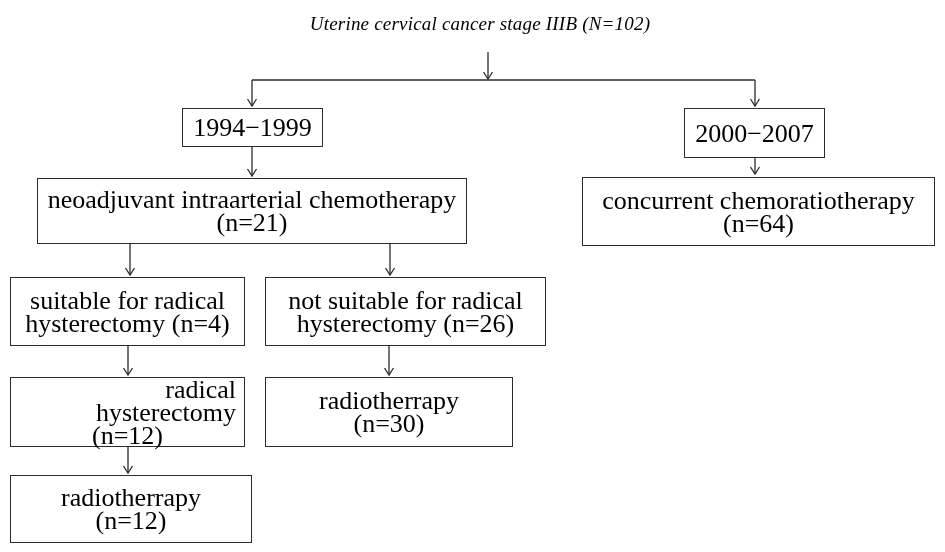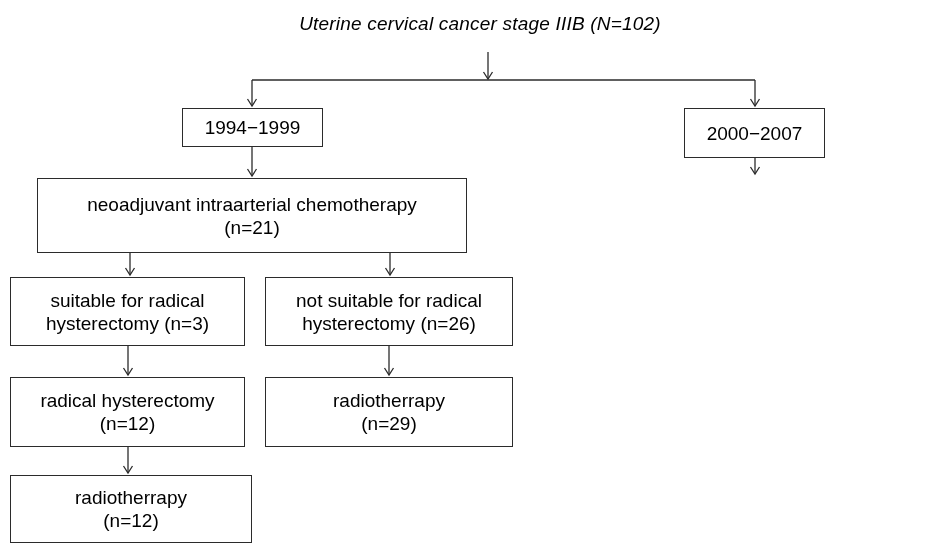--- a/index.html
+++ b/index.html
@@ -5,21 +5,21 @@
   html, body {
     margin: 0;
     padding: 0;
     background: #ffffff;
   }
   .canvas {
     position: relative;
     width: 945px;
     height: 552px;
     background: #ffffff;
-    font-family: Liberation Sans, sans-serif;
+    font-family: Liberation Serif, serif;
     color: #000000;
     overflow: hidden;
   }
   .diagram-title {
     position: absolute;
     left: 15px;
     right: 0;
     top: 13px;
     text-align: center;
     font-size: 19px;
@@ -36,21 +36,21 @@
   .node {
     position: absolute;
     box-sizing: border-box;
     border: 1.5px solid #2b2b2b;
     background: #ffffff;
     display: flex;
     flex-direction: column;
     align-items: center;
     justify-content: center;
     text-align: center;
-    font-size: 19px;
+    font-size: 26px;
     line-height: 23px;
     padding: 2px 8px;
   }
   .node span { display: block; }
 </style>
 </head>
 <body>
 
 <div class="canvas">
 
@@ -85,42 +85,46 @@
   </svg>
 
   <div class="node" style="left:182px; top:108px; width:141px; height:39px;">
     <span>1994−1999</span>
   </div>
 
   <div class="node" style="left:684px; top:108px; width:141px; height:50px;">
     <span>2000−2007</span>
   </div>
 
-  <div class="node" style="left:37px; top:178px; width:430px; height:75px;">
+  <div class="node" style="left:37px; top:178px; width:430px; height:66px;">
     <span>neoadjuvant intraarterial chemotherapy</span>
     <span>(n=21)</span>
   </div>
 
+  <div class="node" style="left:582px; top:177px; width:353px; height:69px;">
+    <span>concurrent chemoratiotherapy</span>
+    <span>(n=64)</span>
+  </div>
 
   <div class="node" style="left:10px; top:277px; width:235px; height:69px;">
-    <span>suitable for radical hysterectomy (n=3)</span>
+    <span>suitable for radical hysterectomy (n=4)</span>
   </div>
 
-  <div class="node" style="left:265px; top:277px; width:248px; height:69px;">
+  <div class="node" style="left:265px; top:277px; width:281px; height:69px;">
     <span>not suitable for radical hysterectomy (n=26)</span>
   </div>
 
   <div class="node" style="left:10px; top:377px; width:235px; height:70px;text-align:right;">
     <span>radical hysterectomy</span>
     <span>(n=12)</span>
   </div>
 
   <div class="node" style="left:265px; top:377px; width:248px; height:70px;">
     <span>radiotherrapy</span>
-    <span>(n=29)</span>
+    <span>(n=30)</span>
   </div>
 
   <div class="node" style="left:10px; top:475px; width:242px; height:68px;">
     <span>radiotherrapy</span>
     <span>(n=12)</span>
   </div>
 
 </div>
 
 </body></html>

